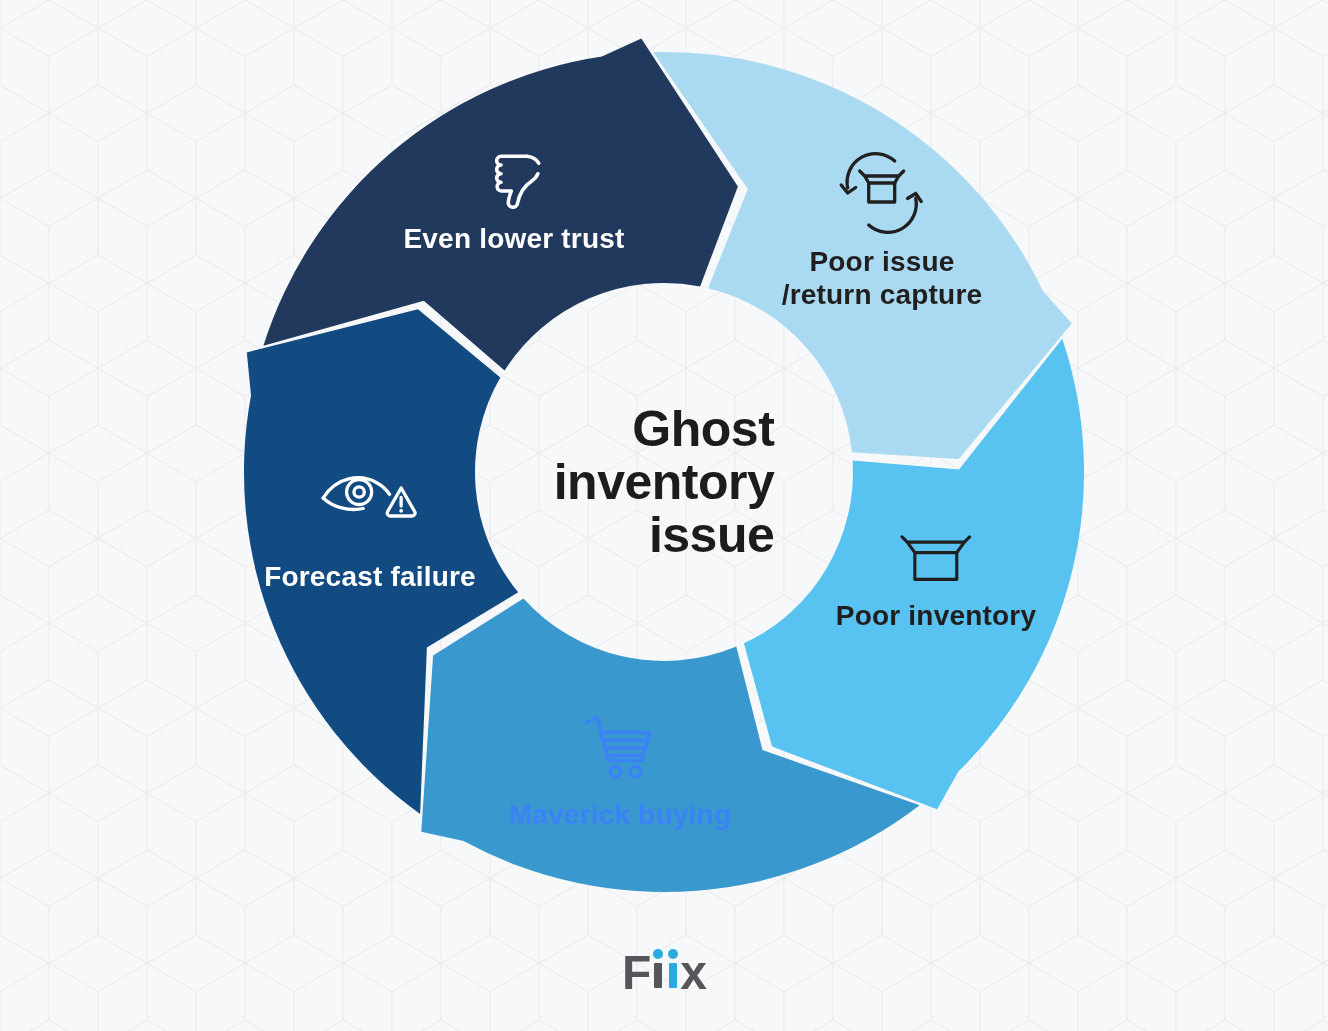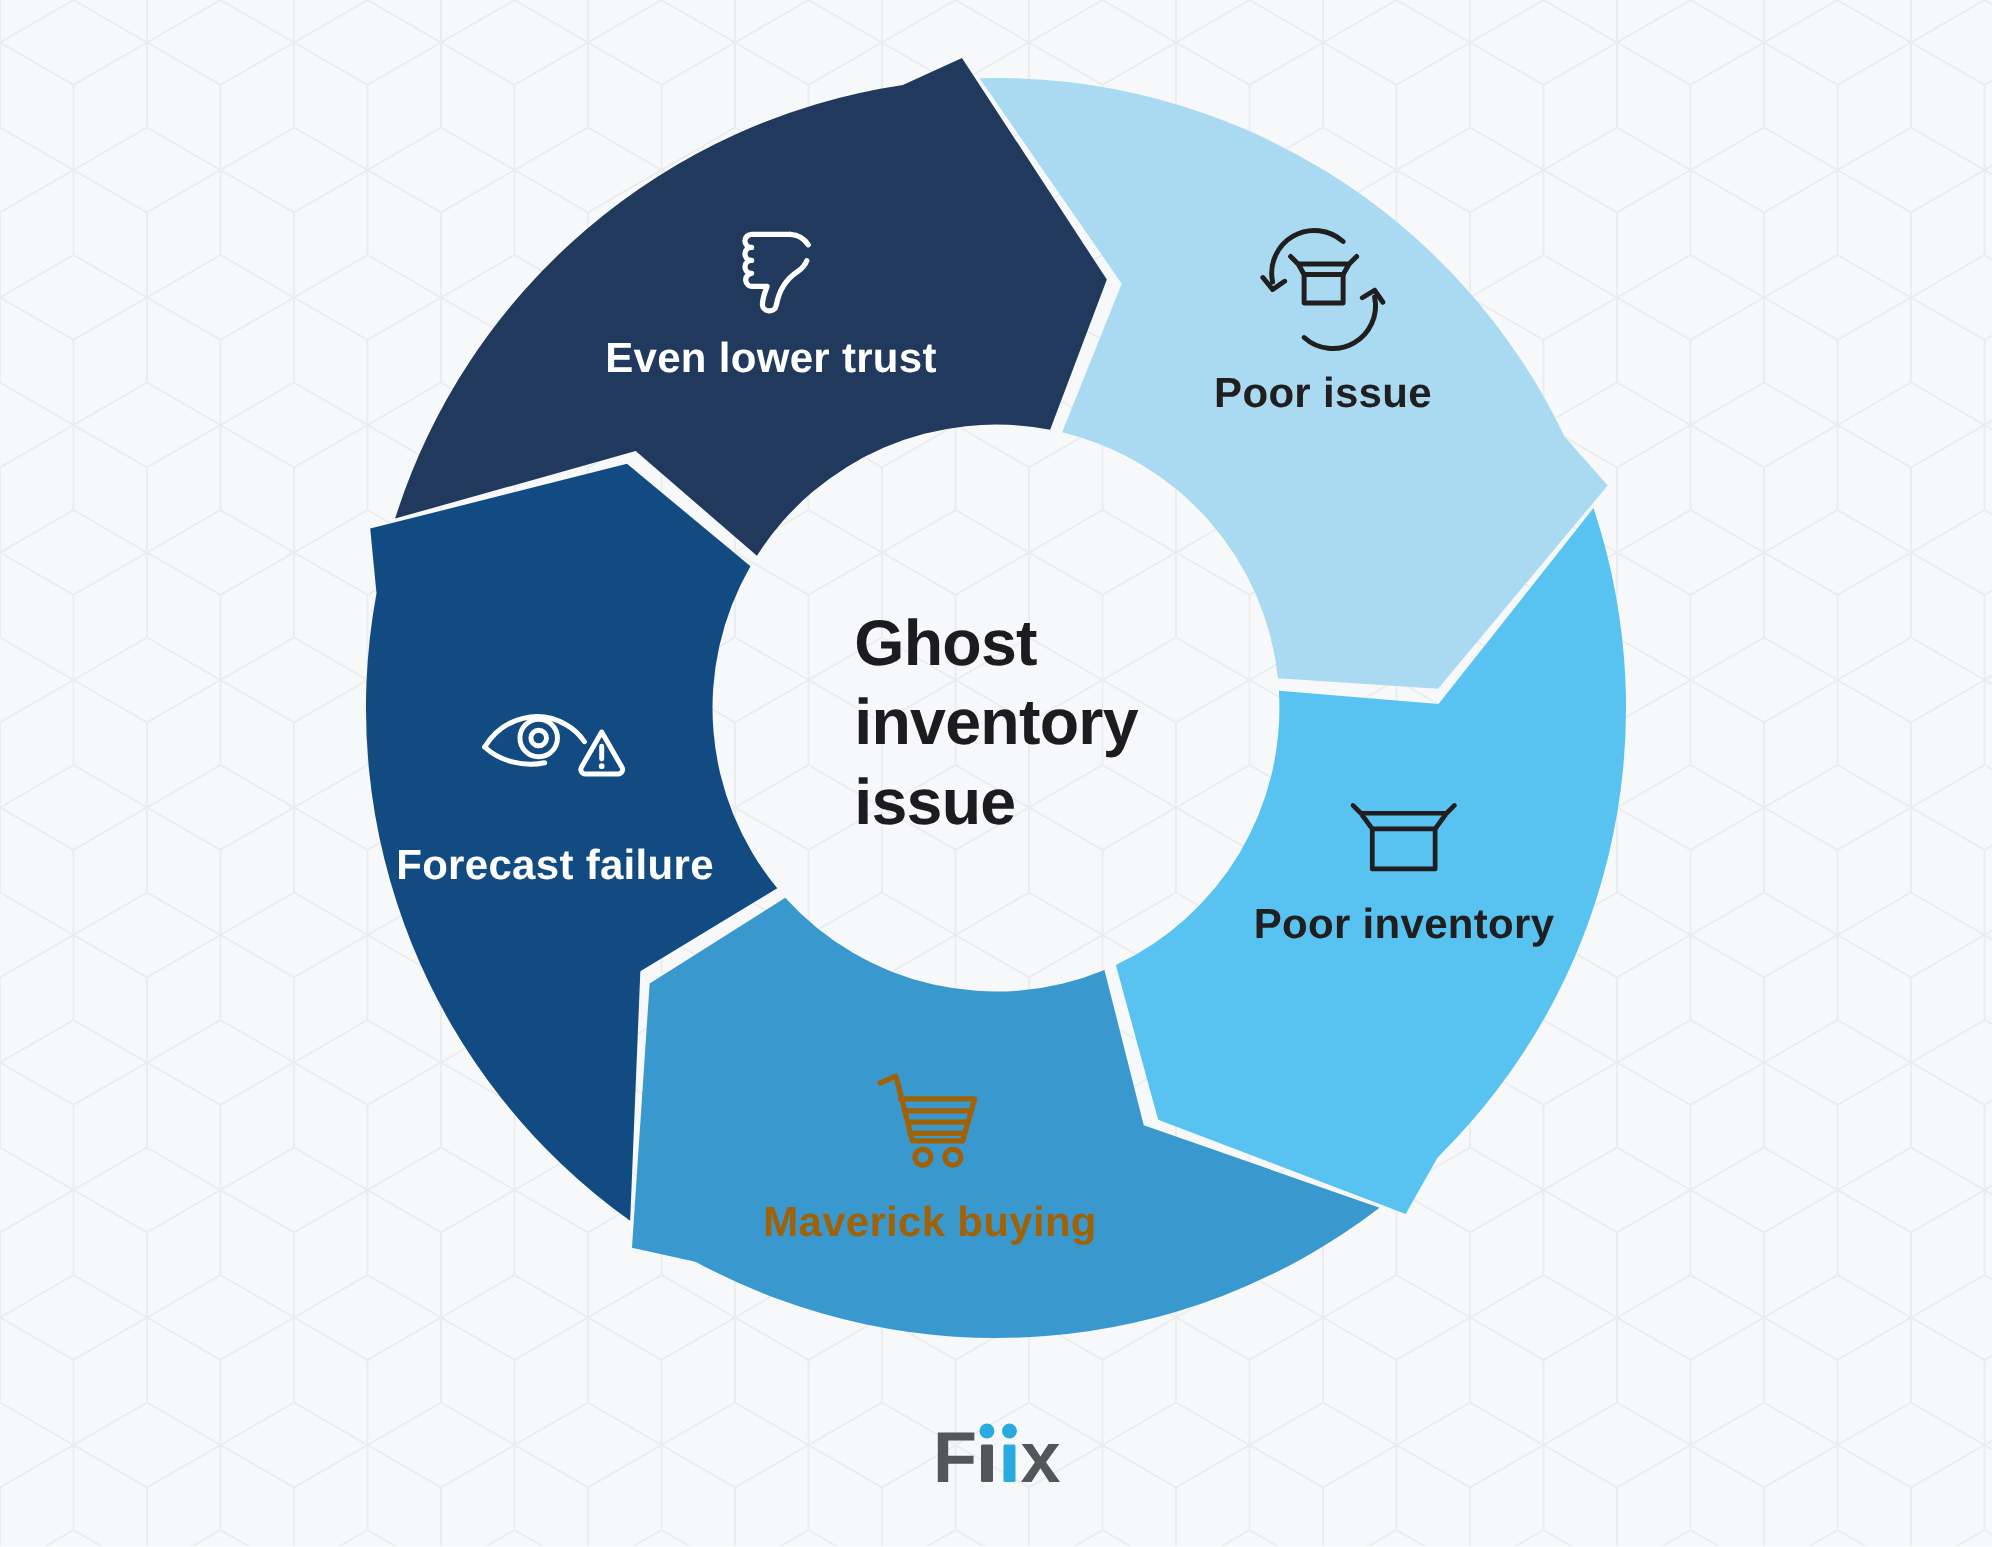--- a/index.html
+++ b/index.html
@@ -17,21 +17,21 @@
   }
   .block .icon{display:block;}
   .seg-label{
     font-size:28px; font-weight:bold; line-height:33px;
     letter-spacing:0.2px; white-space:nowrap;
   }
   .gap8{margin-top:8px;} .gap10{margin-top:10px;} .gap12{margin-top:12px;}
 
   .center-title{
     position:absolute; left:664px; top:403px; transform:translateX(-50%);
-    text-align:left; font-size:43px; font-weight:bold; line-height:53px;
+    text-align:right; font-size:50px; font-weight:bold; line-height:53px;
     letter-spacing:-0.5px;
   }
 
   .logo{
     position:absolute; left:664px; top:948px; transform:translateX(-50%);
     display:flex; align-items:flex-end; height:50px;
   }
   .logo .lf,.logo .lx{
     font-weight:bold; font-size:48px; line-height:50px; color:var(--g);
     letter-spacing:-1px;
@@ -83,31 +83,32 @@
   <div class="block" style="left: 882px; top: 149px; color: rgb(33, 30, 31);">
     <svg class="icon" width="100" height="88" viewBox="0 0 100 88" fill="none" stroke="currentColor" stroke-width="3.3" stroke-linecap="round" stroke-linejoin="round">
       <path d="M37 34 H63 V53 H37 Z"></path>
       <path d="M33 27 H67 M37 34 L33 27 M63 34 L67 27 M33 27 L28 22 M67 27 L72 22"></path>
       <path d="M63 12 A28.5 28.5 0 0 0 16 39"></path>
       <path d="M16 44 L9.5 36 M16 44 L24 38.5"></path>
       <path d="M37 76 A28.5 28.5 0 0 0 84 49"></path>
       <path d="M84 44.5 L75.8 49.5 M84 44.5 L89.5 52.5"></path>
     </svg>
     <div class="seg-label gap8">Poor issue</div>
+    <div class="seg-label">/return capture</div>
   </div>
 
   <div class="block" style="left: 936px; top: 524px; color: rgb(33, 30, 31);">
     <svg class="icon" width="80" height="63" viewBox="0 0 84 66" fill="none" stroke="currentColor" stroke-width="3.3" stroke-linecap="round" stroke-linejoin="round">
       <path d="M20 30 H64 V58 H20 Z"></path>
       <path d="M12 19 H72 M20 30 L12 19 M64 30 L72 19 M12 19 L6.5 13.5 M72 19 L77.5 13.5"></path>
     </svg>
     <div class="seg-label gap12">Poor inventory</div>
   </div>
 
-  <div class="block" style="left: 620px; top: 708px; color: #a16207; text-align: right;">
+  <div class="block" style="left: 620px; top: 708px; color: #3b82f6; text-align: right;">
     <svg class="icon" width="84" height="80" viewBox="0 0 84 80" fill="none" stroke="currentColor" stroke-width="3.5" stroke-linecap="round" stroke-linejoin="round">
       <path d="M9 14 L19.5 9.5 L30.5 52.5 H64"></path>
       <path d="M22.5 24.5 H72 L64 52.5"></path>
       <path d="M25.5 32.5 H69.5 M27.5 40 H67 M29 47.5 H65"></path>
       <circle cx="37.5" cy="63.5" r="5.3"></circle>
       <circle cx="57.5" cy="63.5" r="5.3"></circle>
     </svg>
     <div class="seg-label gap10">Maverick buying</div>
   </div>
 

